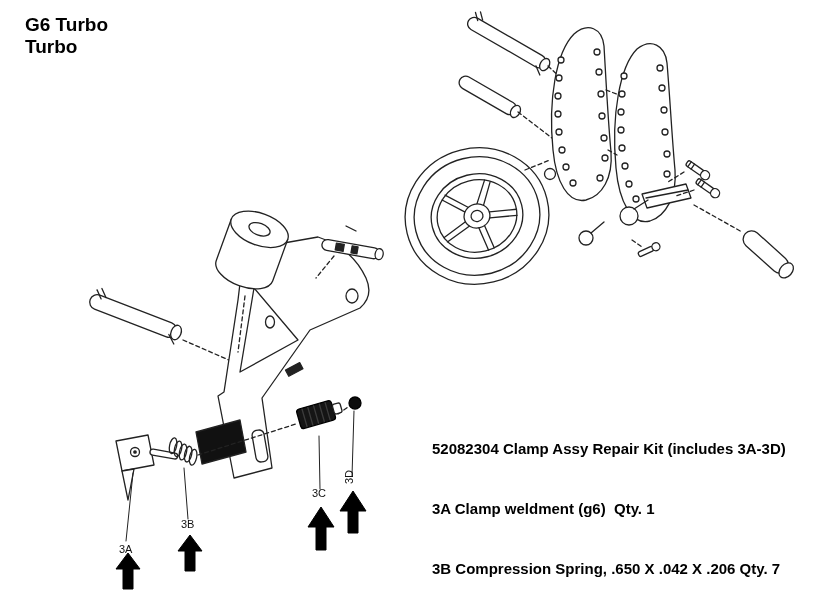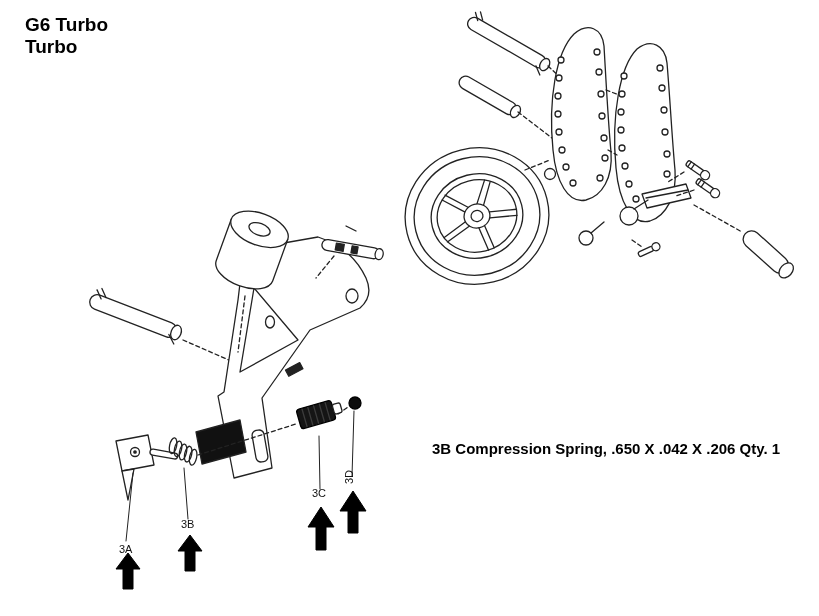--- a/index.html
+++ b/index.html
@@ -240,18 +240,20 @@
 
     <g fill="#000" stroke="#000" stroke-width="1">
       <path d="M123 589 L123 569 L116 569 L128 553 L140 569 L133 569 L133 589 Z"></path>
       <path d="M185 571 L185 551 L178 551 L190 535 L202 551 L195 551 L195 571 Z"></path>
       <path d="M316 550 L316 527 L308 527 L321 507 L334 527 L326 527 L326 550 Z"></path>
       <path d="M348 533 L348 511 L340 511 L353 491 L366 511 L358 511 L358 533 Z"></path>
     </g>
   </svg>
 
   <div class="parts">
-    <div>3B Compression Spring, .650 X .042 X .206 Qty. 1</div>
+    <div>52082304 Clamp Assy Repair Kit (includes 3A-3D)</div>
+    <div>3A Clamp weldment (g6)  Qty. 1</div>
+    <div>3B Compression Spring, .650 X .042 X .206 Qty. 7</div>
     
     
   </div>
 
 </div>
 
 </body></html>

